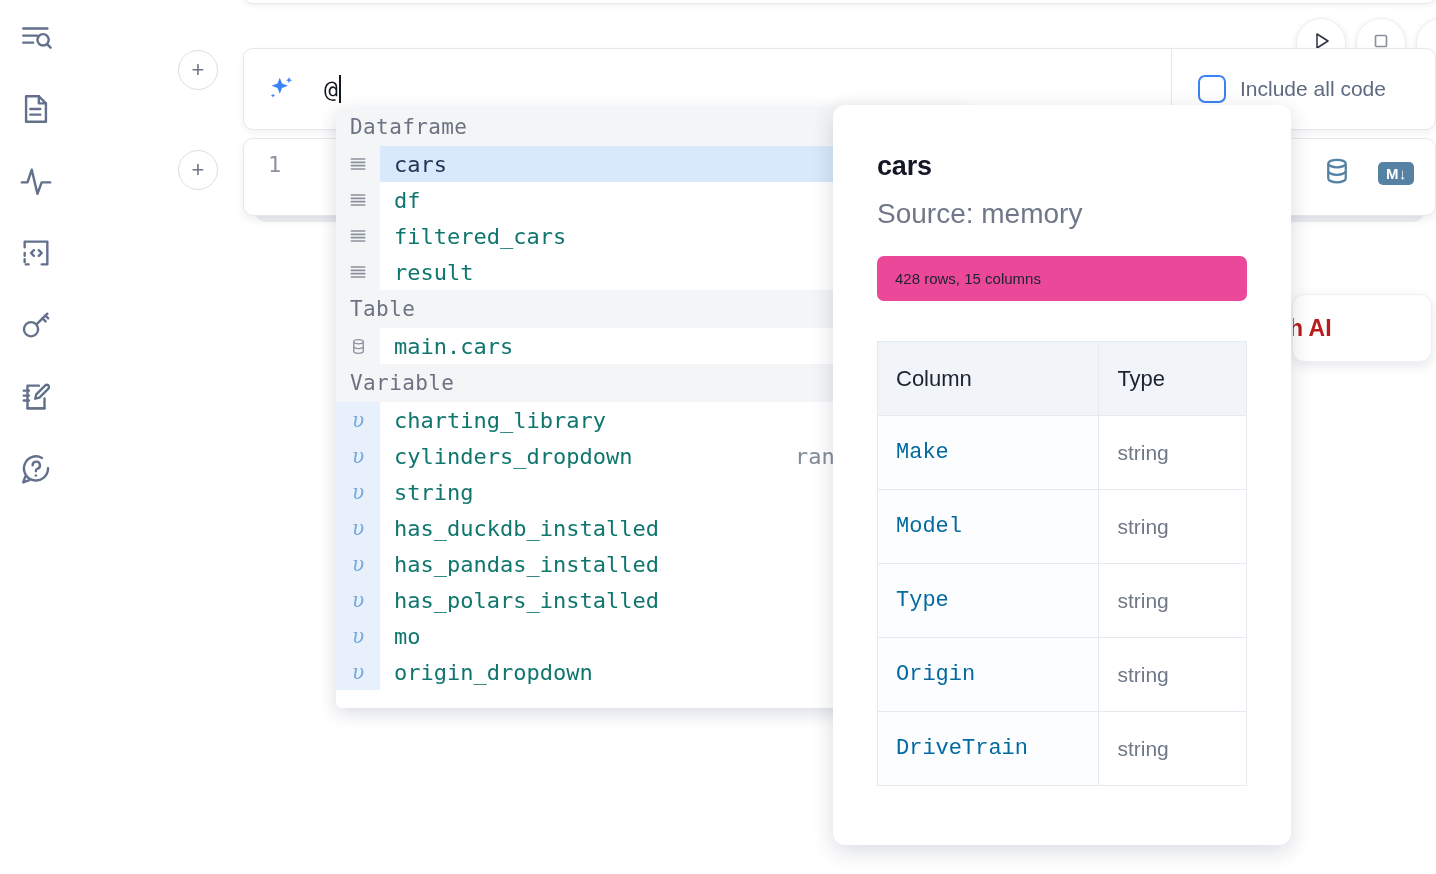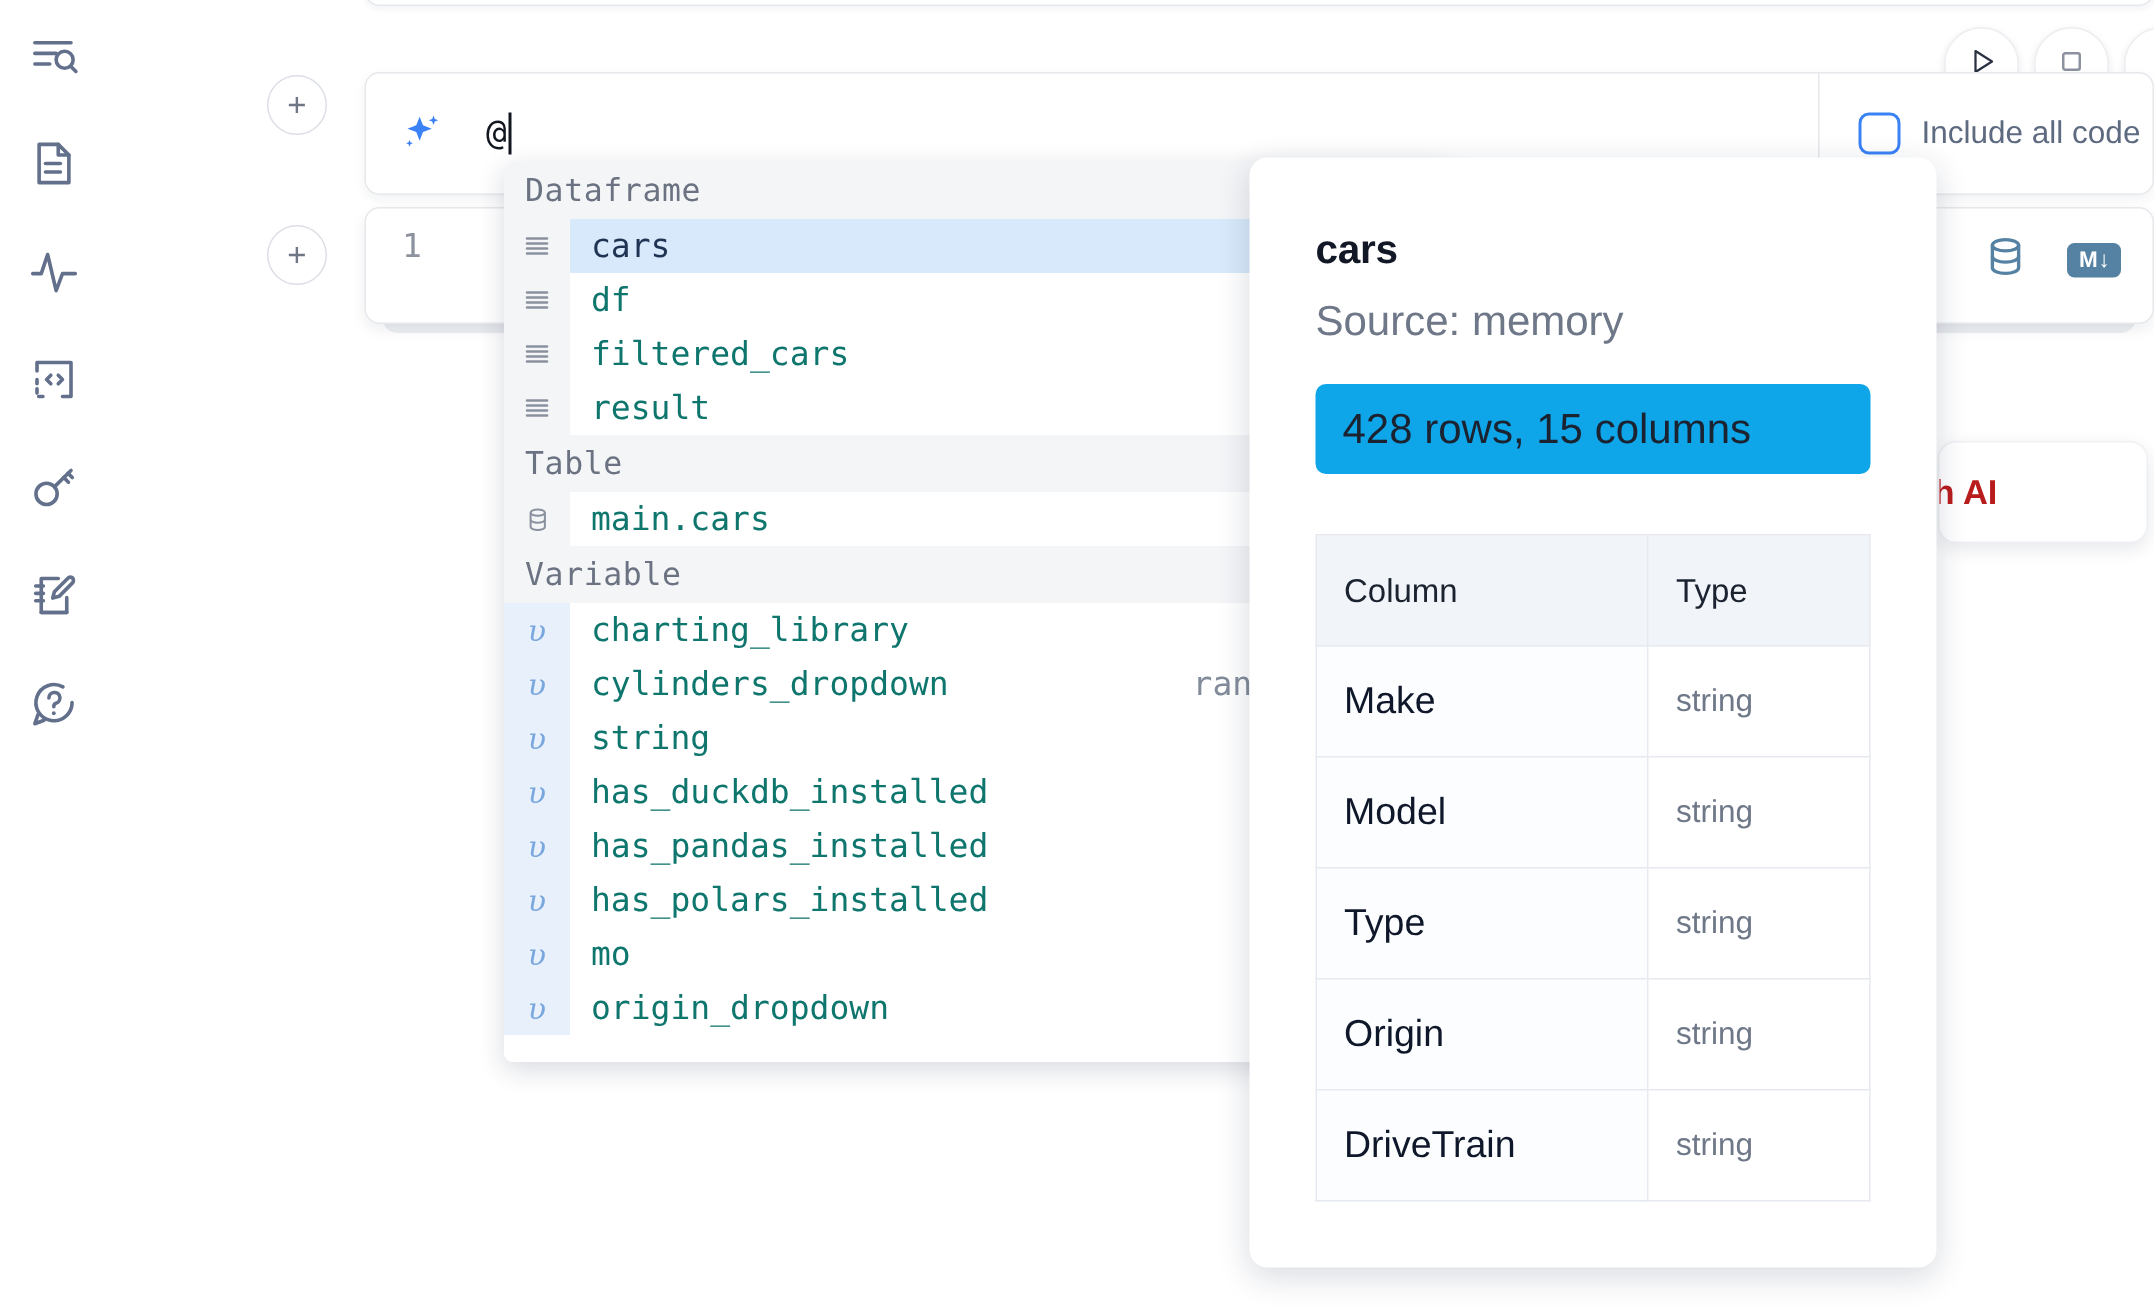--- a/index.html
+++ b/index.html
@@ -101,21 +101,20 @@
     display: inline-block;
     width: 2px; height: 28px;
     background: #11161f;
     margin-left: 1px;
   }
   .ai-right {
     border-left: 1px solid #e6e8ec;
     height: 80px;
     display: flex; align-items: center;
     padding-left: 26px;
-    margin-left: 41px;
   }
   .chk {
     width: 28px; height: 28px;
     border: 2px solid #3b82f6;
     border-radius: 7px;
     background: #fff;
     flex: none;
   }
   .chk-label {
     margin-left: 14px;
@@ -279,24 +278,24 @@
     color: #121826;
     letter-spacing: -.2px;
   }
   .detail-source {
     margin-top: 16px;
     font-size: 28px;
     color: #6f7888;
   }
   .detail-pill {
     margin-top: 26px;
-    background: #0ea5e9;
+    background: #ec4899;
     border-radius: 7px;
     padding: 14px 18px;
-    font-size: 28px;
+    font-size: 15px;
     color: #1b2230;
   }
   .detail-table {
     margin-top: 40px;
     width: 100%;
     border-collapse: collapse;
     table-layout: fixed;
     border-radius: 28px;
   }
   .detail-table th, .detail-table td {
@@ -305,23 +304,23 @@
     height: 74px;
     padding: 0 18px;
   }
   .detail-table th {
     background: #f1f4f8;
     font-size: 22px;
     font-weight: 400;
     color: #1b2230;
   }
   .detail-table td.col-name {
-    font-family: Liberation Sans, sans-serif;
-    font-size: 25px;
-    color: #0f172a;
+    font-family: Liberation Mono, monospace;
+    font-size: 22px;
+    color: #0369a1;
     background: #fcfdfe;
   }
   .detail-table td.col-type {
     font-size: 21px;
     color: #6f7888;
     background: #ffffff;
   }
   .detail-table col.c1 { width: 60%; }
   .detail-table col.c2 { width: 40%; }
 </style>

